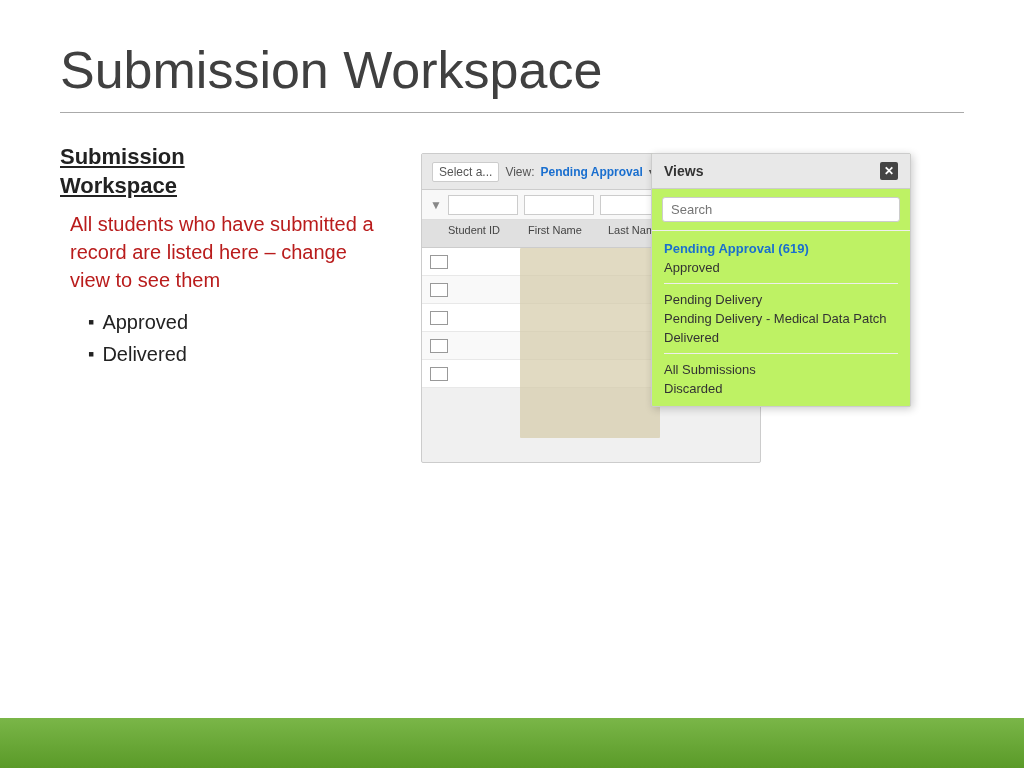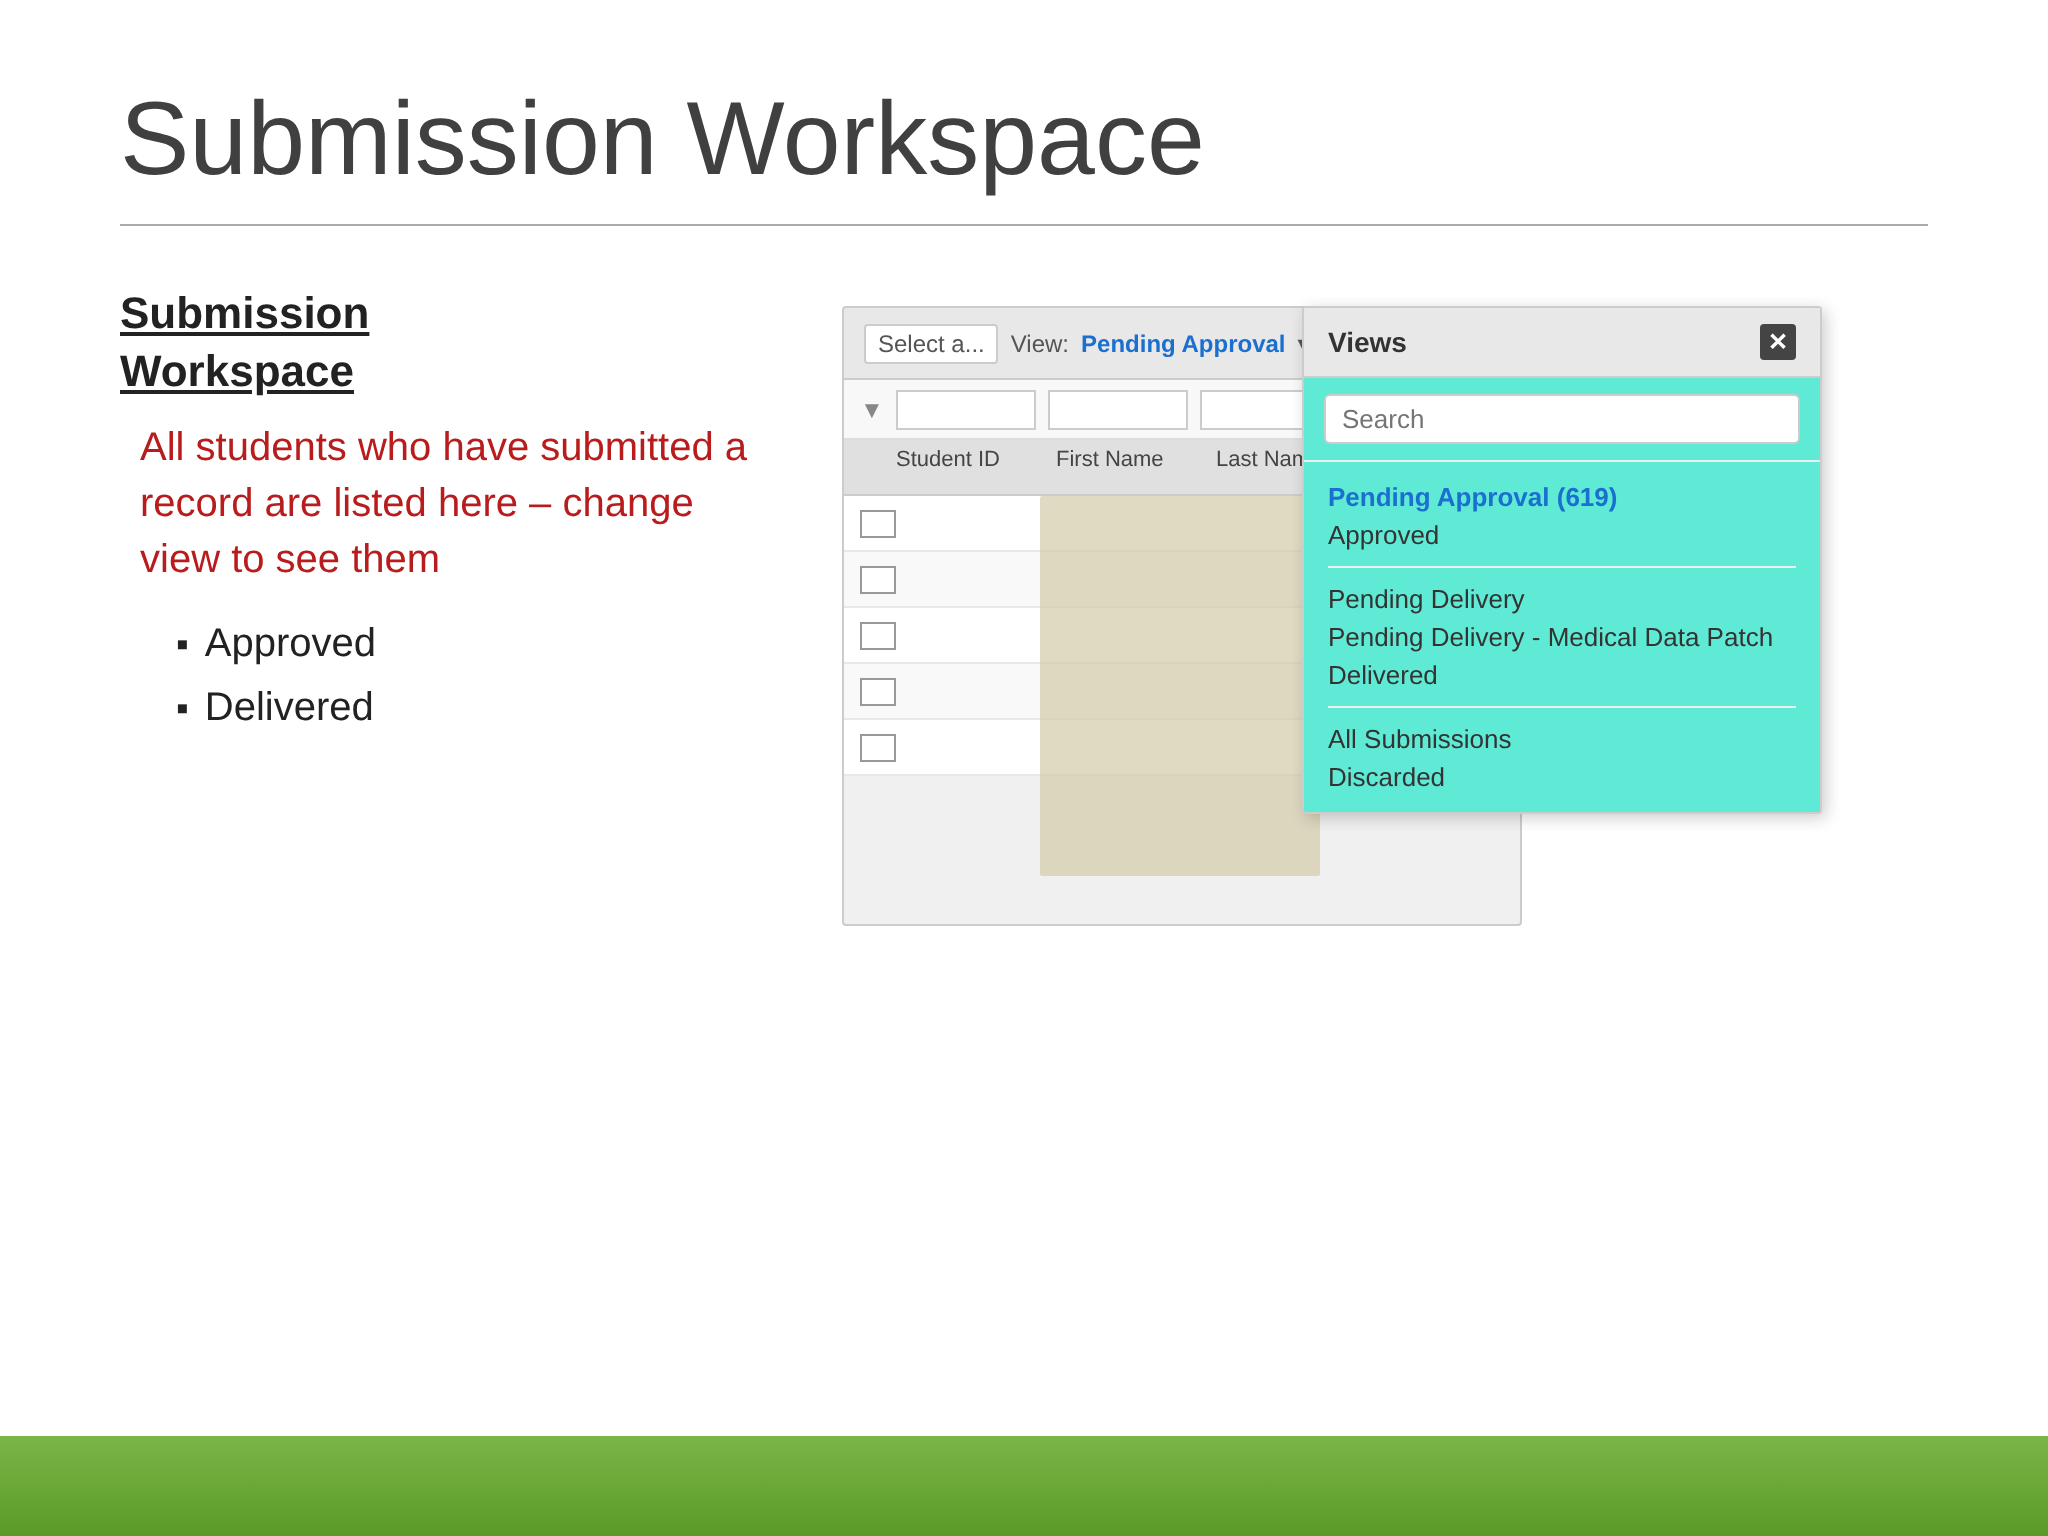--- a/index.html
+++ b/index.html
@@ -236,21 +236,21 @@
       opacity: 0.7;
       border-radius: 1px;
     }
 
     
     .views-panel {
       position: absolute;
       left: 230px;
       top: 0;
       width: 260px;
-      background: #5eead4;
+      background: #bef264;
       border: 1px solid #ccc;
       box-shadow: 2px 2px 8px rgba(0,0,0,0.2);
       border-radius: 2px;
       z-index: 10;
     }
 
     .views-header {
       background: #e8e8e8;
       padding: 8px 12px;
       display: flex;

